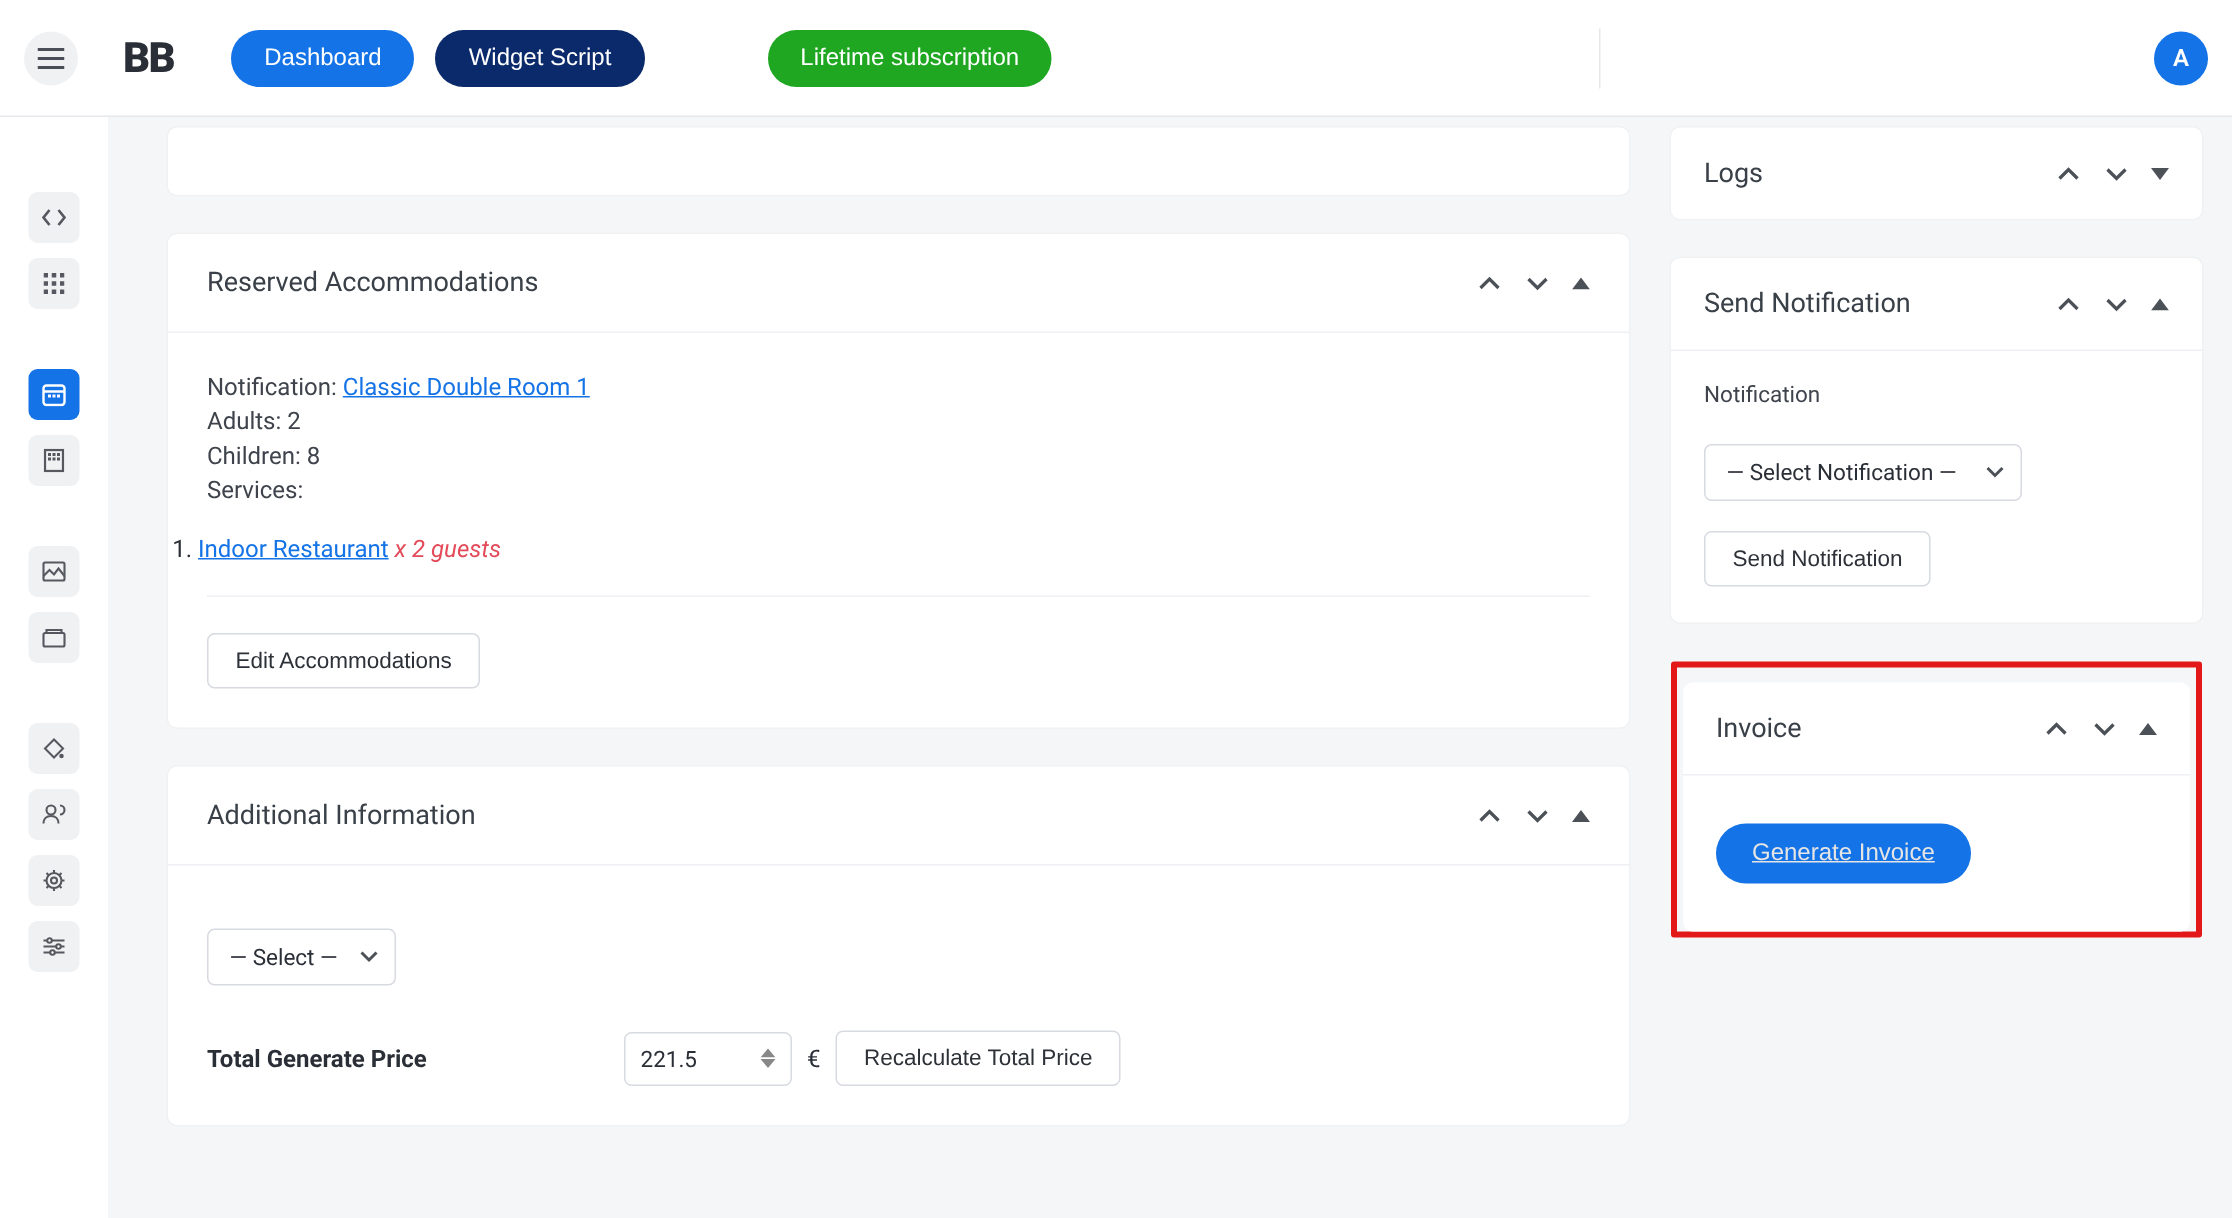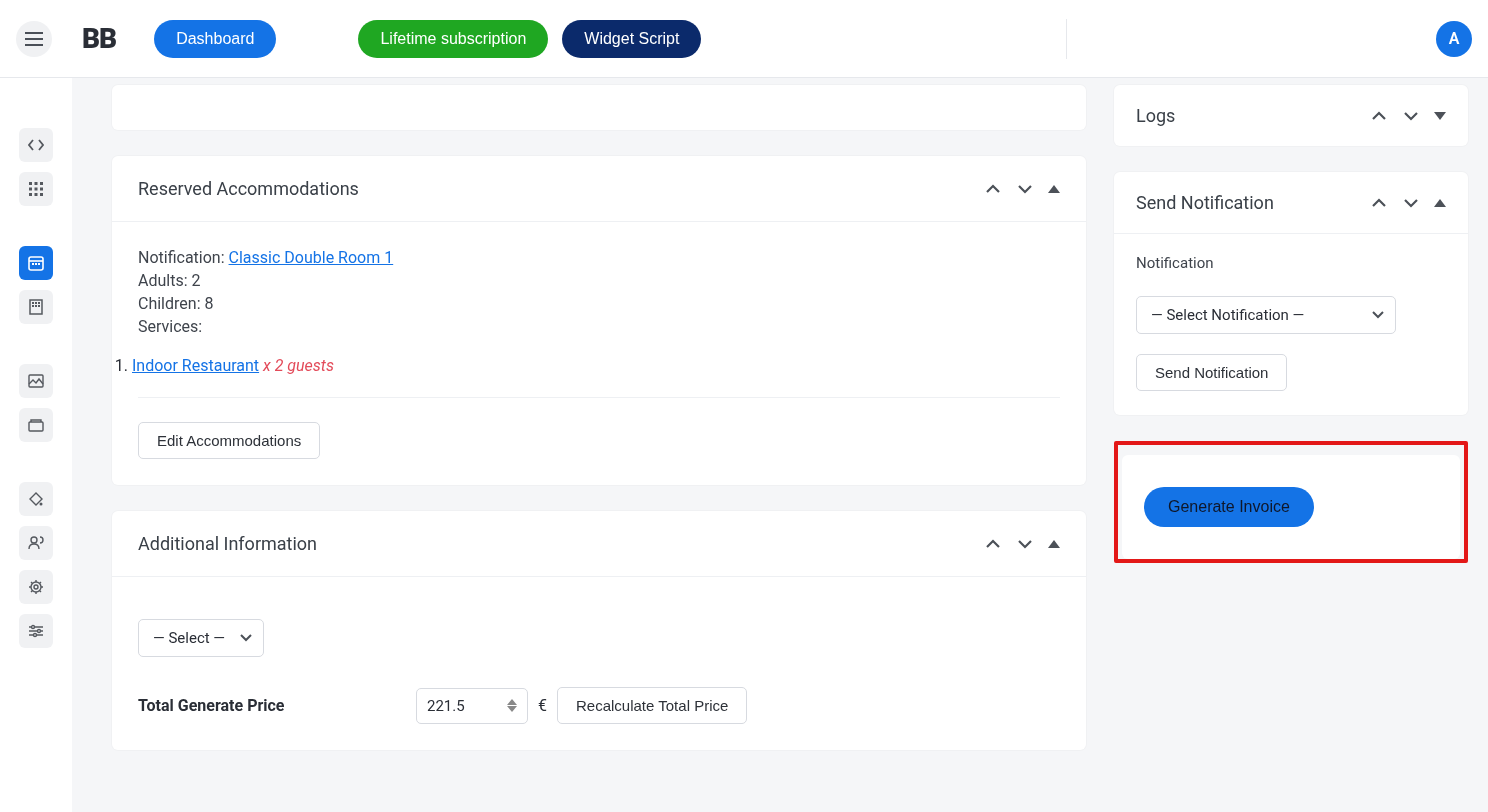--- a/index.html
+++ b/index.html
@@ -49,39 +49,39 @@
   .select { border: 1px solid #d7dae0; border-radius: 5px; padding: 9px 38px 9px 14px; font-size: 15px; position: relative; background: #fff; cursor: pointer; display: inline-flex; align-items: center; }
   .select .chev { position: absolute; right: 10px; }
   .num-input { border: 1px solid #d7dae0; border-radius: 5px; padding: 8px 10px; width: 112px; font-size: 15px; position: relative; display: inline-flex; align-items: center; background: #fff; }
   .spinner { display: flex; flex-direction: column; margin-left: auto; gap: 1px; }
   .spinner svg { width: 10px; height: 6px; }
   .curr { margin: 0 10px; font-size: 16px; }
 
   .right-panel .panel-head { padding: 20px 22px; }
   .right-panel .panel-body { padding: 20px 22px 24px 22px; }
   .notif-label { font-size: 15px; margin-bottom: 24px; color: #3f444c; }
-  .btn-primary { background: #1473e6; color: #0f172a; border: none; border-radius: 22px; padding: 11px 24px; font-size: 16px; cursor: pointer; }
+  .btn-primary { background: #1473e6; color: #e5e5e5; border: none; border-radius: 22px; padding: 11px 24px; font-size: 16px; cursor: pointer; text-decoration: underline; }
   .highlight-box { border: 4px solid #e31818; border-radius: 2px; padding: 0; margin-top: 12px; }
   .highlight-box .panel { margin: 10px 4px; box-shadow: none; }
 
   svg { display: block; }
 </style>
 </head>
 <body>
 
 <div class="header">
   <div class="hamburger">
     <svg width="18" height="14" viewBox="0 0 18 14">
         <path d="M0 1h18M0 7h18M0 13h18" stroke="#4a4f57" stroke-width="2"></path>
       </svg>
   </div>
   <div class="logo">BB</div>
   <button class="pill pill-blue">Dashboard</button>
+  <button class="pill pill-navy">Widget Script</button>
   <button class="pill pill-green">Lifetime subscription</button>
-  <button class="pill pill-navy">Widget Script</button>
   <div class="header-divider"></div>
   <div class="avatar">A</div>
 </div>
 
 <div class="body-wrap">
 
   <div class="sidebar">
     <div class="side-item">
       <svg width="16" height="12" viewBox="0 0 16 12">
           <path d="M5 1L1 6l4 5M11 1l4 5-4 5" stroke="#55595f" stroke-width="1.8" fill="none"></path>
@@ -310,34 +310,54 @@
               </span>
             <span class="ctl">
                 <svg width="12" height="8" viewBox="0 0 12 8">
                   <path d="M0 8l6-8 6 8z" fill="#4c5158"></path>
                 </svg>
               </span>
           </div>
         </div>
         <div class="panel-body">
           <div class="notif-label">Notification</div>
-          <div class="select" style="width:260px; margin-bottom:20px;">
+          <div class="select" style="width:212px; margin-bottom:20px;">
             <span>— Select Notification —</span>
             <span class="chev">
                 <svg width="14" height="10" viewBox="0 0 14 10">
                   <path d="M2 2l5 5 5-5" stroke="#4c5158" stroke-width="2" fill="none"></path>
                 </svg>
               </span>
           </div>
           <button class="btn-outline">Send Notification</button>
         </div>
       </div>
 
       <div class="highlight-box">
         <div class="panel right-panel" style="margin-bottom:0;">
+          <div class="panel-head">
+            <div class="panel-title">Invoice</div>
+            <div class="panel-controls">
+              <span class="ctl">
+                  <svg width="18" height="12" viewBox="0 0 18 12">
+                    <path d="M3 9l6-6 6 6" stroke="#4c5158" stroke-width="2.2" fill="none"></path>
+                  </svg>
+                </span>
+              <span class="ctl">
+                  <svg width="18" height="12" viewBox="0 0 18 12">
+                    <path d="M3 3l6 6 6-6" stroke="#4c5158" stroke-width="2.2" fill="none"></path>
+                  </svg>
+                </span>
+              <span class="ctl">
+                  <svg width="12" height="8" viewBox="0 0 12 8">
+                    <path d="M0 8l6-8 6 8z" fill="#4c5158"></path>
+                  </svg>
+                </span>
+            </div>
+          </div>
           <div class="panel-body" style="padding:32px 22px;">
             <button class="btn-primary">Generate Invoice</button>
           </div>
         </div>
       </div>
     </div>
   </div>
 </div>
 
 </body></html>

